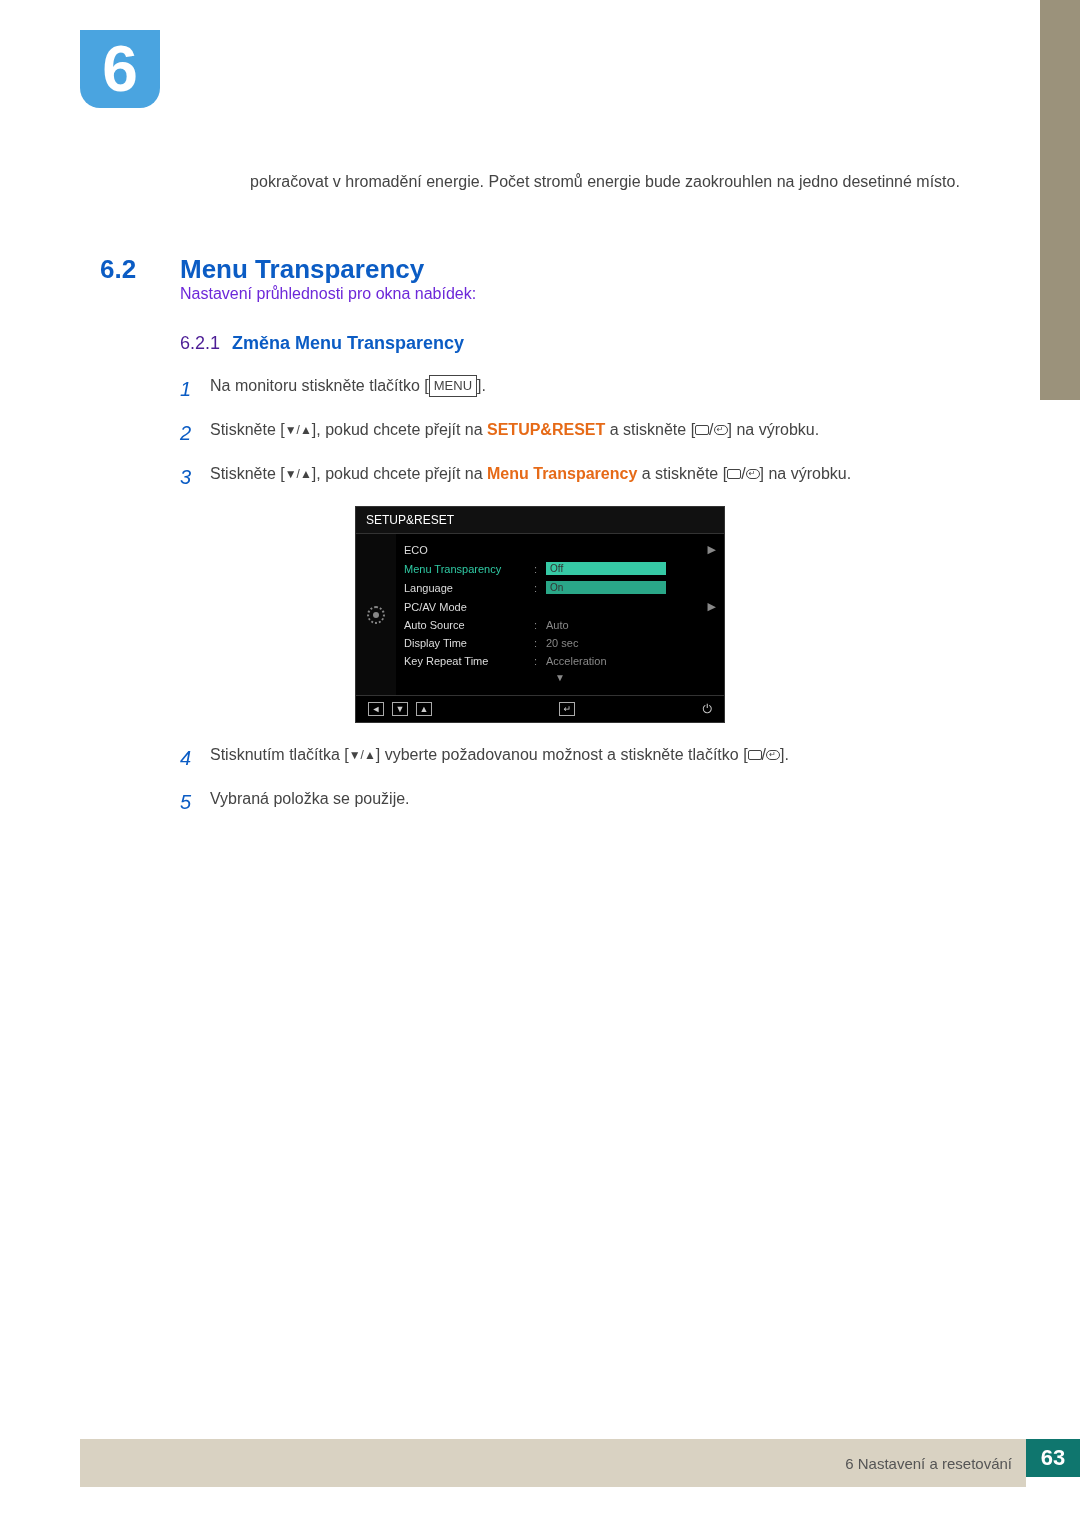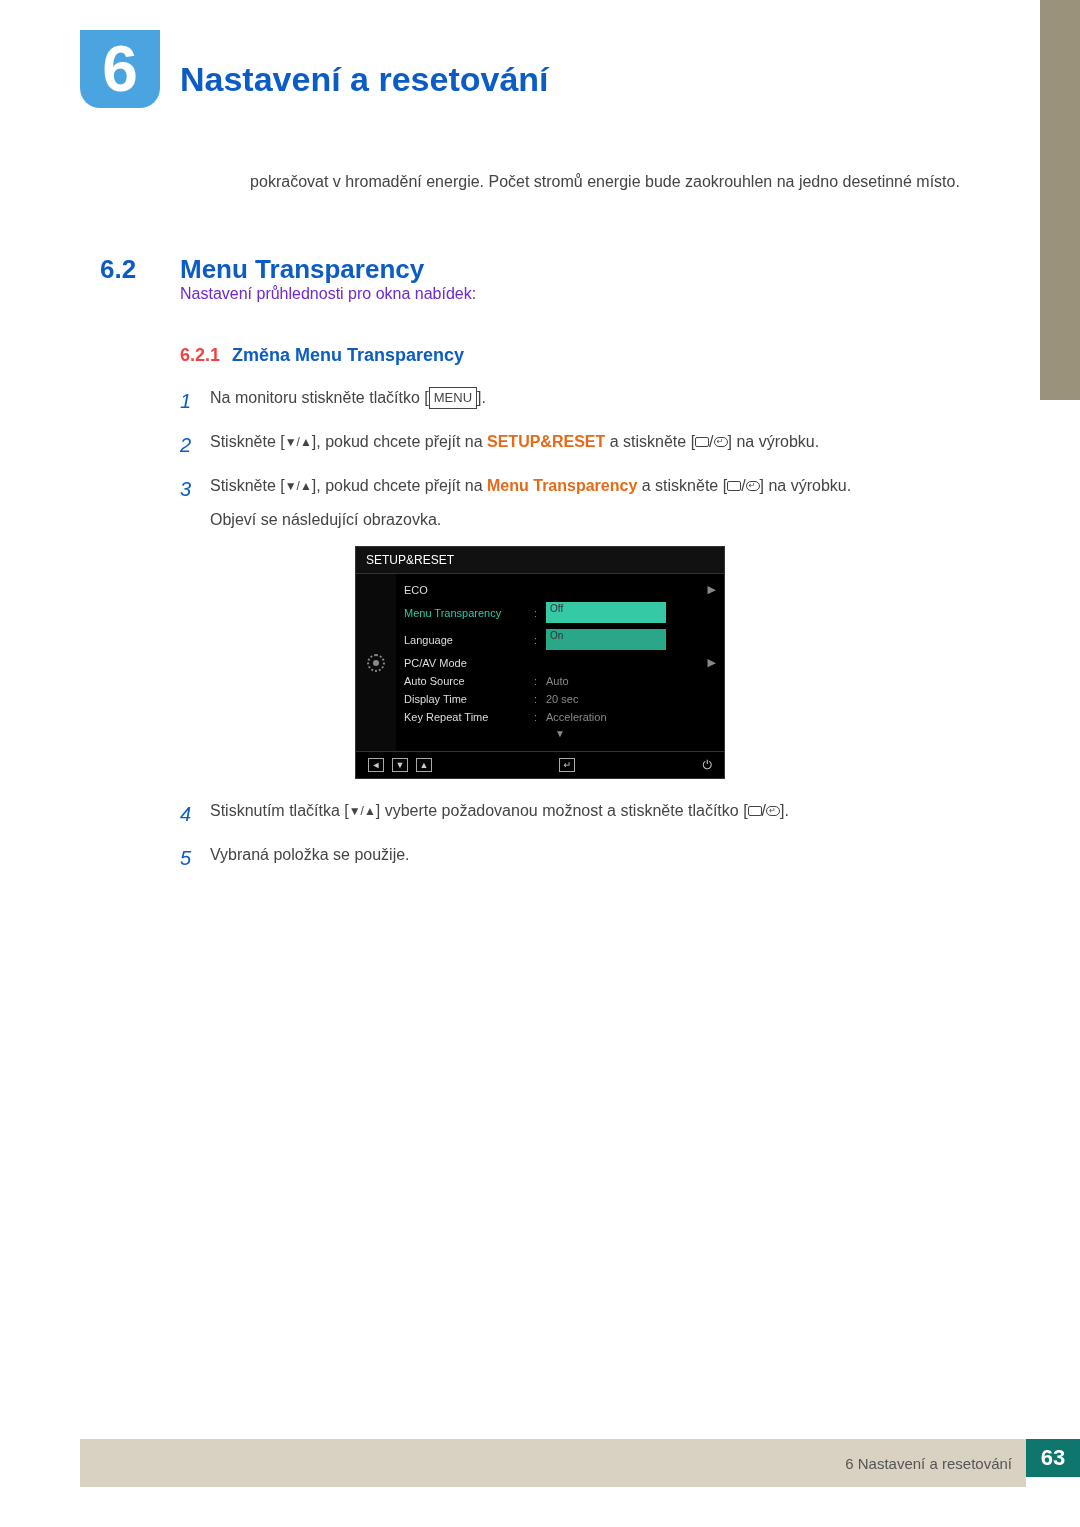--- a/index.html
+++ b/index.html
@@ -84,24 +84,23 @@
     margin-bottom: 30px;
   }
   .subsec-row {
     margin-left: 80px;
     display: flex;
     align-items: baseline;
     margin-bottom: 20px;
   }
   .subsec-num {
     font-size: 18px;
-    color: #ef4444;
-    font-weight: bold;
+    color: #4c1d95;
+    font-weight: normal;
     margin-right: 12px;
-    margin-top: 12px;
   }
   .subsec-title {
     font-size: 18px;
     color: #0b5cc4;
     font-weight: bold;
   }
   .step {
     margin-left: 80px;
     display: flex;
     align-items: flex-start;
@@ -196,21 +195,21 @@
     align-items: center;
     padding: 3px 8px;
   }
   .osd-label { width: 130px; }
   .osd-colon { width: 12px; color: #888; }
   .osd-val { flex: 1; color: #888; }
   .osd-arrow { width: 14px; color: #888; text-align: right; }
   .osd-row.hl .osd-label { color: #2fc9a3; }
   .osd-row .chip {
     display: inline-block;
-    padding: 1px 0 9px 4px;
+    padding: 1px 0 1px 4px;
     width: 120px;
     color: #333;
     font-size: 10px;
   }
   .osd-row .chip.sel { background: #36c9a5; }
   .osd-row .chip.sel2 { background: #2aa788; }
   .osd-footer {
     display: flex;
     justify-content: space-between;
     align-items: center;
@@ -269,21 +268,20 @@
 <body>
 
 <div class="side-tab"></div>
 
 <div class="header">
   <div class="chapter-badge">
     <div class="bg">
         <span class="num">6</span>
       </div>
   </div>
-  <div class="chapter-title">Nastavení a resetování</div>
 </div>
 
 <div class="content">
   <p class="intro-para">pokračovat v hromadění energie. Počet stromů energie bude zaokrouhlen na jedno desetinné místo.</p>
 
   <div class="sec-row">
     <div class="sec-num">6.2</div>
     <div class="sec-title">Menu Transparency</div>
   </div>
   <p class="sec-desc">Nastavení průhlednosti pro okna nabídek:</p>
@@ -304,21 +302,20 @@
     <div class="step-num">2</div>
     <div class="step-body">
       <span>Stiskněte [</span><span class="tri-icon">▼/▲</span><span>], pokud chcete přejít na </span><span class="hl-orange">SETUP&amp;RESET</span><span> a stiskněte [</span><span class="rect-icon"></span>/<span class="enter-icon"></span><span>] na výrobku.</span>
     </div>
   </div>
 
   <div class="step">
     <div class="step-num">3</div>
     <div class="step-body">
       <span>Stiskněte [</span><span class="tri-icon">▼/▲</span><span>], pokud chcete přejít na </span><span class="hl-orange">Menu Transparency</span><span> a stiskněte [</span><span class="rect-icon"></span>/<span class="enter-icon"></span><span>] na výrobku.</span>
-      <div style="margin-top:10px">Objeví se následující obrazovka.</div>
     </div>
   </div>
 
   <div class="osd">
     <div class="osd-title">SETUP&amp;RESET</div>
     <div class="osd-body">
       <div class="osd-iconcol">
         <div class="osd-gear"></div>
       </div>
       <div class="osd-list">

